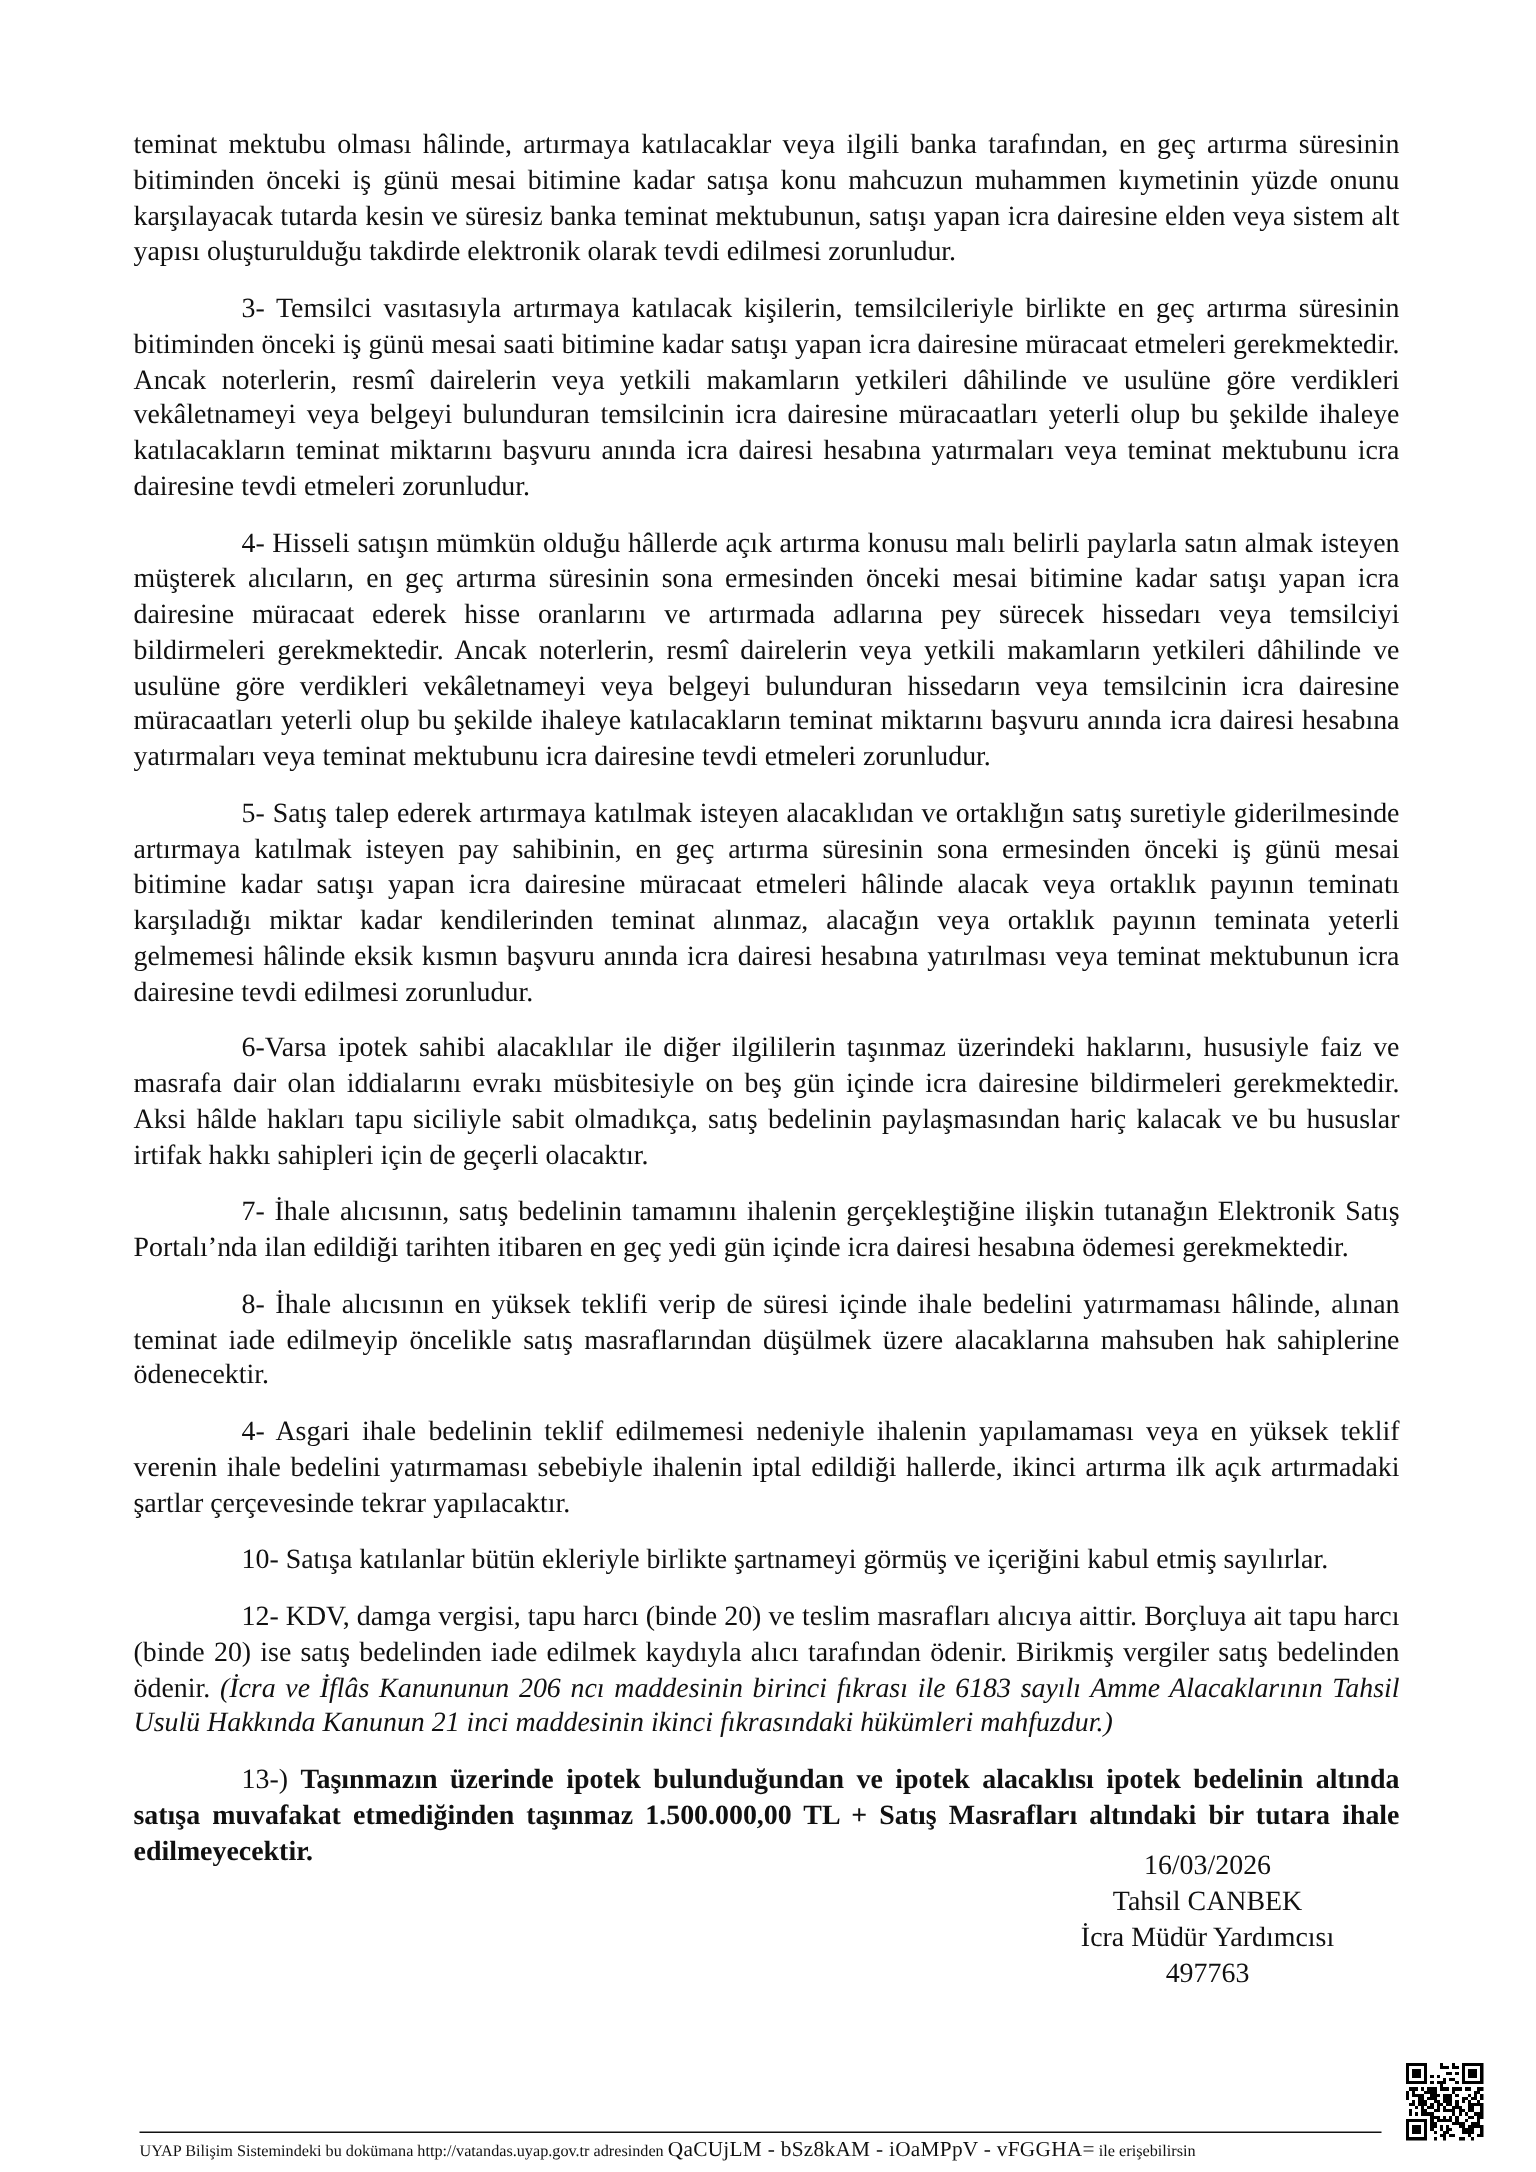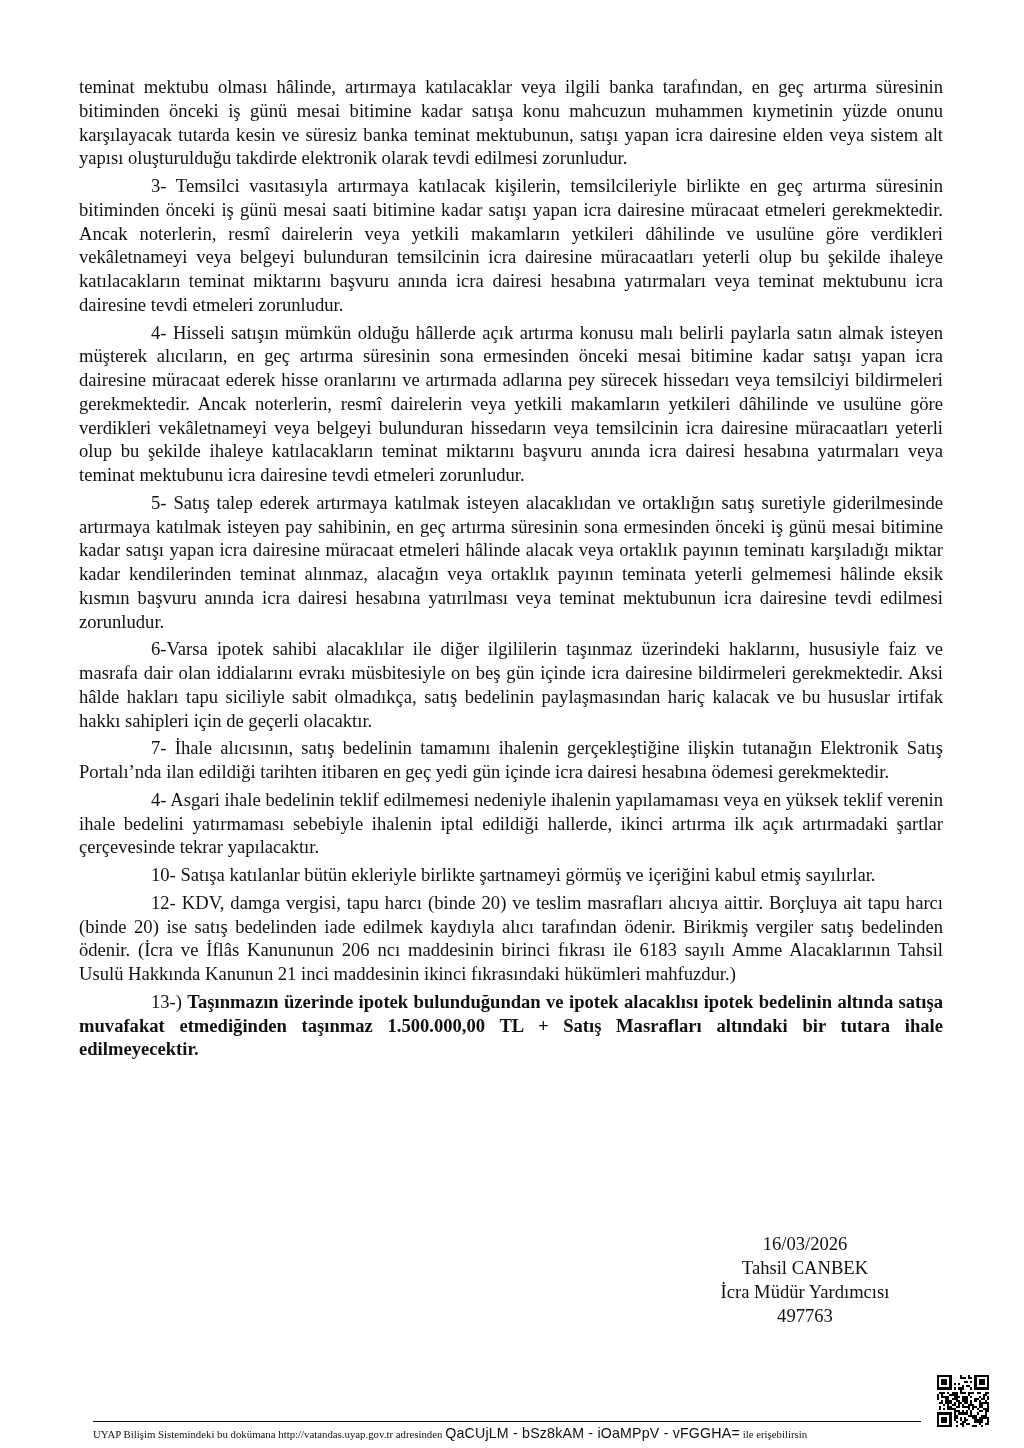--- a/index.html
+++ b/index.html
@@ -3,51 +3,52 @@
 <meta charset="utf-8">
 <style>
   html, body { margin: 0; padding: 0; background: #ffffff; }
   body { width: 1024px; height: 1448px; position: relative; overflow: hidden; color: #111111; }
   .page { position: absolute; left: 0; top: 0; width: 1024px; height: 1448px; background: #ffffff; }
   .body-text {
     position: absolute; left: 75px; top: 71px; width: 872px;
     font-family: "Liberation Serif", "DejaVu Serif", serif;
     font-size: 18.6px; line-height: 23.75px; text-align: justify;
   }
-  .body-text p { margin: 4px; }
+  .body-text p { margin: 14px; }
   .body-text p.num { text-indent: 72px; }
   .bold { font-weight: bold; }
-  .ital { }
+  .ital { font-style: italic; }
   .signature {
     position: absolute; left: 690px; top: 1232px; width: 230px;
     font-family: "Liberation Serif", "DejaVu Serif", serif;
     font-size: 18.6px; line-height: 24px; text-align: center;
   }
   .signature div { white-space: nowrap; text-align: center; }
   .footer-rule { position: absolute; left: 93px; top: 1421px; width: 828px; height: 0; border-top: 1.5px solid #111; }
   .footer-text {
     position: absolute; left: 93px; top: 1424px; width: 830px;
     font-family: "Liberation Serif", "DejaVu Serif", serif; font-size: 10.8px; line-height: 18px;
     white-space: nowrap;
   }
-  .footer-text .code { font-family: Liberation Sans, sans-serif; font-size: 14.2px; letter-spacing: 0.2px; }
+  .footer-text .code { font-family: Liberation Serif, serif; font-size: 14.2px; letter-spacing: 0.2px; }
   .qr { position: absolute; left: 937px; top: 1375px; width: 52px; height: 52px; }
 </style>
 </head>
 <body>
 
 <div class="page">
 
   <div class="body-text">
     <p>teminat mektubu olması hâlinde, artırmaya katılacaklar veya ilgili banka tarafından, en geç artırma süresinin bitiminden önceki iş günü mesai bitimine kadar satışa konu mahcuzun muhammen kıymetinin yüzde onunu karşılayacak tutarda kesin ve süresiz banka teminat mektubunun, satışı yapan icra dairesine elden veya sistem alt yapısı oluşturulduğu takdirde elektronik olarak tevdi edilmesi zorunludur.</p>
     <p class="num">3- Temsilci vasıtasıyla artırmaya katılacak kişilerin, temsilcileriyle birlikte en geç artırma süresinin bitiminden önceki iş günü mesai saati bitimine kadar satışı yapan icra dairesine müracaat etmeleri gerekmektedir. Ancak noterlerin, resmî dairelerin veya yetkili makamların yetkileri dâhilinde ve usulüne göre verdikleri vekâletnameyi veya belgeyi bulunduran temsilcinin icra dairesine müracaatları yeterli olup bu şekilde ihaleye katılacakların teminat miktarını başvuru anında icra dairesi hesabına yatırmaları veya teminat mektubunu icra dairesine tevdi etmeleri zorunludur.</p>
     <p class="num">4- Hisseli satışın mümkün olduğu hâllerde açık artırma konusu malı belirli paylarla satın almak isteyen müşterek alıcıların, en geç artırma süresinin sona ermesinden önceki mesai bitimine kadar satışı yapan icra dairesine müracaat ederek hisse oranlarını ve artırmada adlarına pey sürecek hissedarı veya temsilciyi bildirmeleri gerekmektedir. Ancak noterlerin, resmî dairelerin veya yetkili makamların yetkileri dâhilinde ve usulüne göre verdikleri vekâletnameyi veya belgeyi bulunduran hissedarın veya temsilcinin icra dairesine müracaatları yeterli olup bu şekilde ihaleye katılacakların teminat miktarını başvuru anında icra dairesi hesabına yatırmaları veya teminat mektubunu icra dairesine tevdi etmeleri zorunludur.</p>
     <p class="num">5- Satış talep ederek artırmaya katılmak isteyen alacaklıdan ve ortaklığın satış suretiyle giderilmesinde artırmaya katılmak isteyen pay sahibinin, en geç artırma süresinin sona ermesinden önceki iş günü mesai bitimine kadar satışı yapan icra dairesine müracaat etmeleri hâlinde alacak veya ortaklık payının teminatı karşıladığı miktar kadar kendilerinden teminat alınmaz, alacağın veya ortaklık payının teminata yeterli gelmemesi hâlinde eksik kısmın başvuru anında icra dairesi hesabına yatırılması veya teminat mektubunun icra dairesine tevdi edilmesi zorunludur.</p>
     <p class="num">6-Varsa ipotek sahibi alacaklılar ile diğer ilgililerin taşınmaz üzerindeki haklarını, hususiyle faiz ve masrafa dair olan iddialarını evrakı müsbitesiyle on beş gün içinde icra dairesine bildirmeleri gerekmektedir. Aksi hâlde hakları tapu siciliyle sabit olmadıkça, satış bedelinin paylaşmasından hariç kalacak ve bu hususlar irtifak hakkı sahipleri için de geçerli olacaktır.</p>
     <p class="num">7- İhale alıcısının, satış bedelinin tamamını ihalenin gerçekleştiğine ilişkin tutanağın Elektronik Satış Portalı’nda ilan edildiği tarihten itibaren en geç yedi gün içinde icra dairesi hesabına ödemesi gerekmektedir.</p>
+    <p class="num">8- İhale alıcısının en yüksek teklifi verip de süresi içinde ihale bedelini yatırmaması hâlinde, alınan teminat iade edilmeyip öncelikle satış masraflarından düşülmek üzere alacaklarına mahsuben hak sahiplerine ödenecektir.</p>
     <p class="num">4- Asgari ihale bedelinin teklif edilmemesi nedeniyle ihalenin yapılamaması veya en yüksek teklif verenin ihale bedelini yatırmaması sebebiyle ihalenin iptal edildiği hallerde, ikinci artırma ilk açık artırmadaki şartlar çerçevesinde tekrar yapılacaktır.</p>
     <p class="num">10- Satışa katılanlar bütün ekleriyle birlikte şartnameyi görmüş ve içeriğini kabul etmiş sayılırlar.</p>
     <p class="num"><span>12-  KDV, damga vergisi, tapu harcı (binde 20) ve teslim masrafları alıcıya aittir. Borçluya ait tapu harcı (binde 20) ise satış bedelinden iade edilmek kaydıyla alıcı tarafından ödenir. Birikmiş vergiler satış bedelinden ödenir. </span><span class="ital">(İcra ve İflâs Kanununun 206 ncı maddesinin birinci fıkrası ile 6183 sayılı Amme Alacaklarının Tahsil Usulü Hakkında Kanunun 21 inci maddesinin ikinci fıkrasındaki hükümleri mahfuzdur.)</span></p>
     <p class="num"><span>13-) </span><span class="bold">Taşınmazın üzerinde ipotek bulunduğundan ve ipotek alacaklısı ipotek bedelinin altında satışa muvafakat etmediğinden taşınmaz 1.500.000,00 TL + Satış Masrafları altındaki bir tutara ihale edilmeyecektir.</span></p>
   </div>
 
   <div class="signature">
     <div>16/03/2026</div>
     <div>Tahsil CANBEK</div>
     <div>İcra Müdür Yardımcısı</div>

